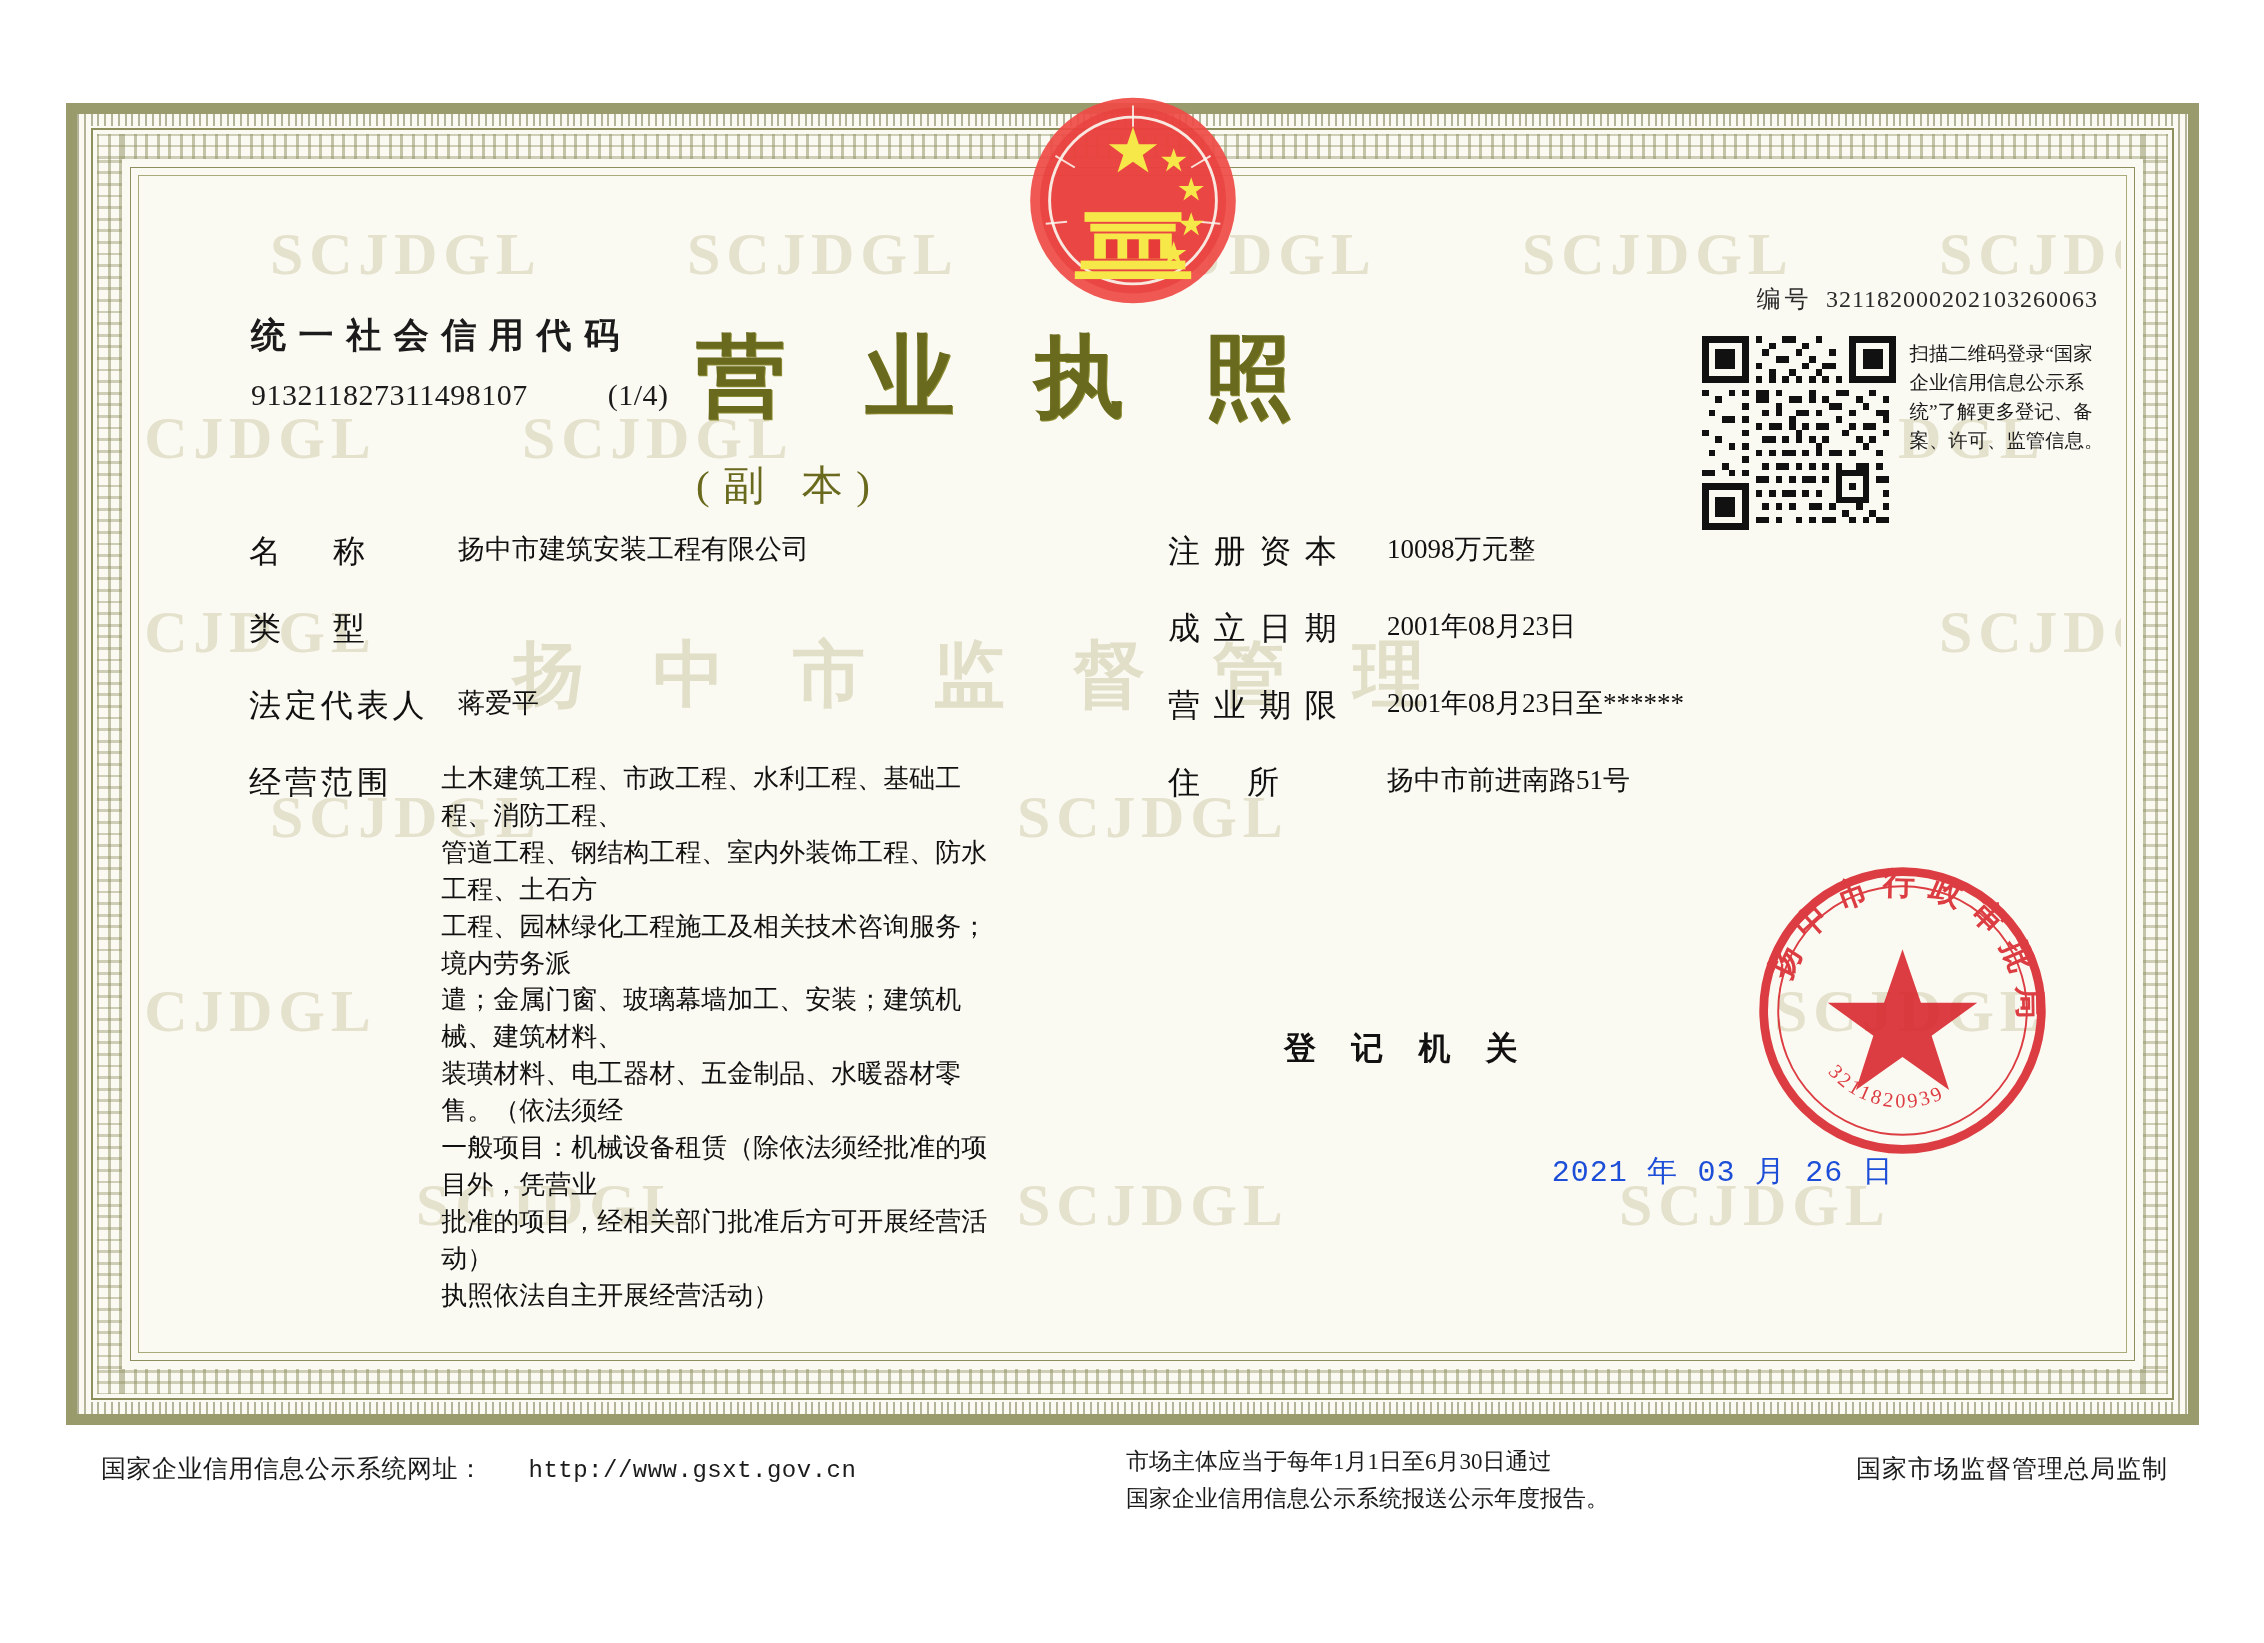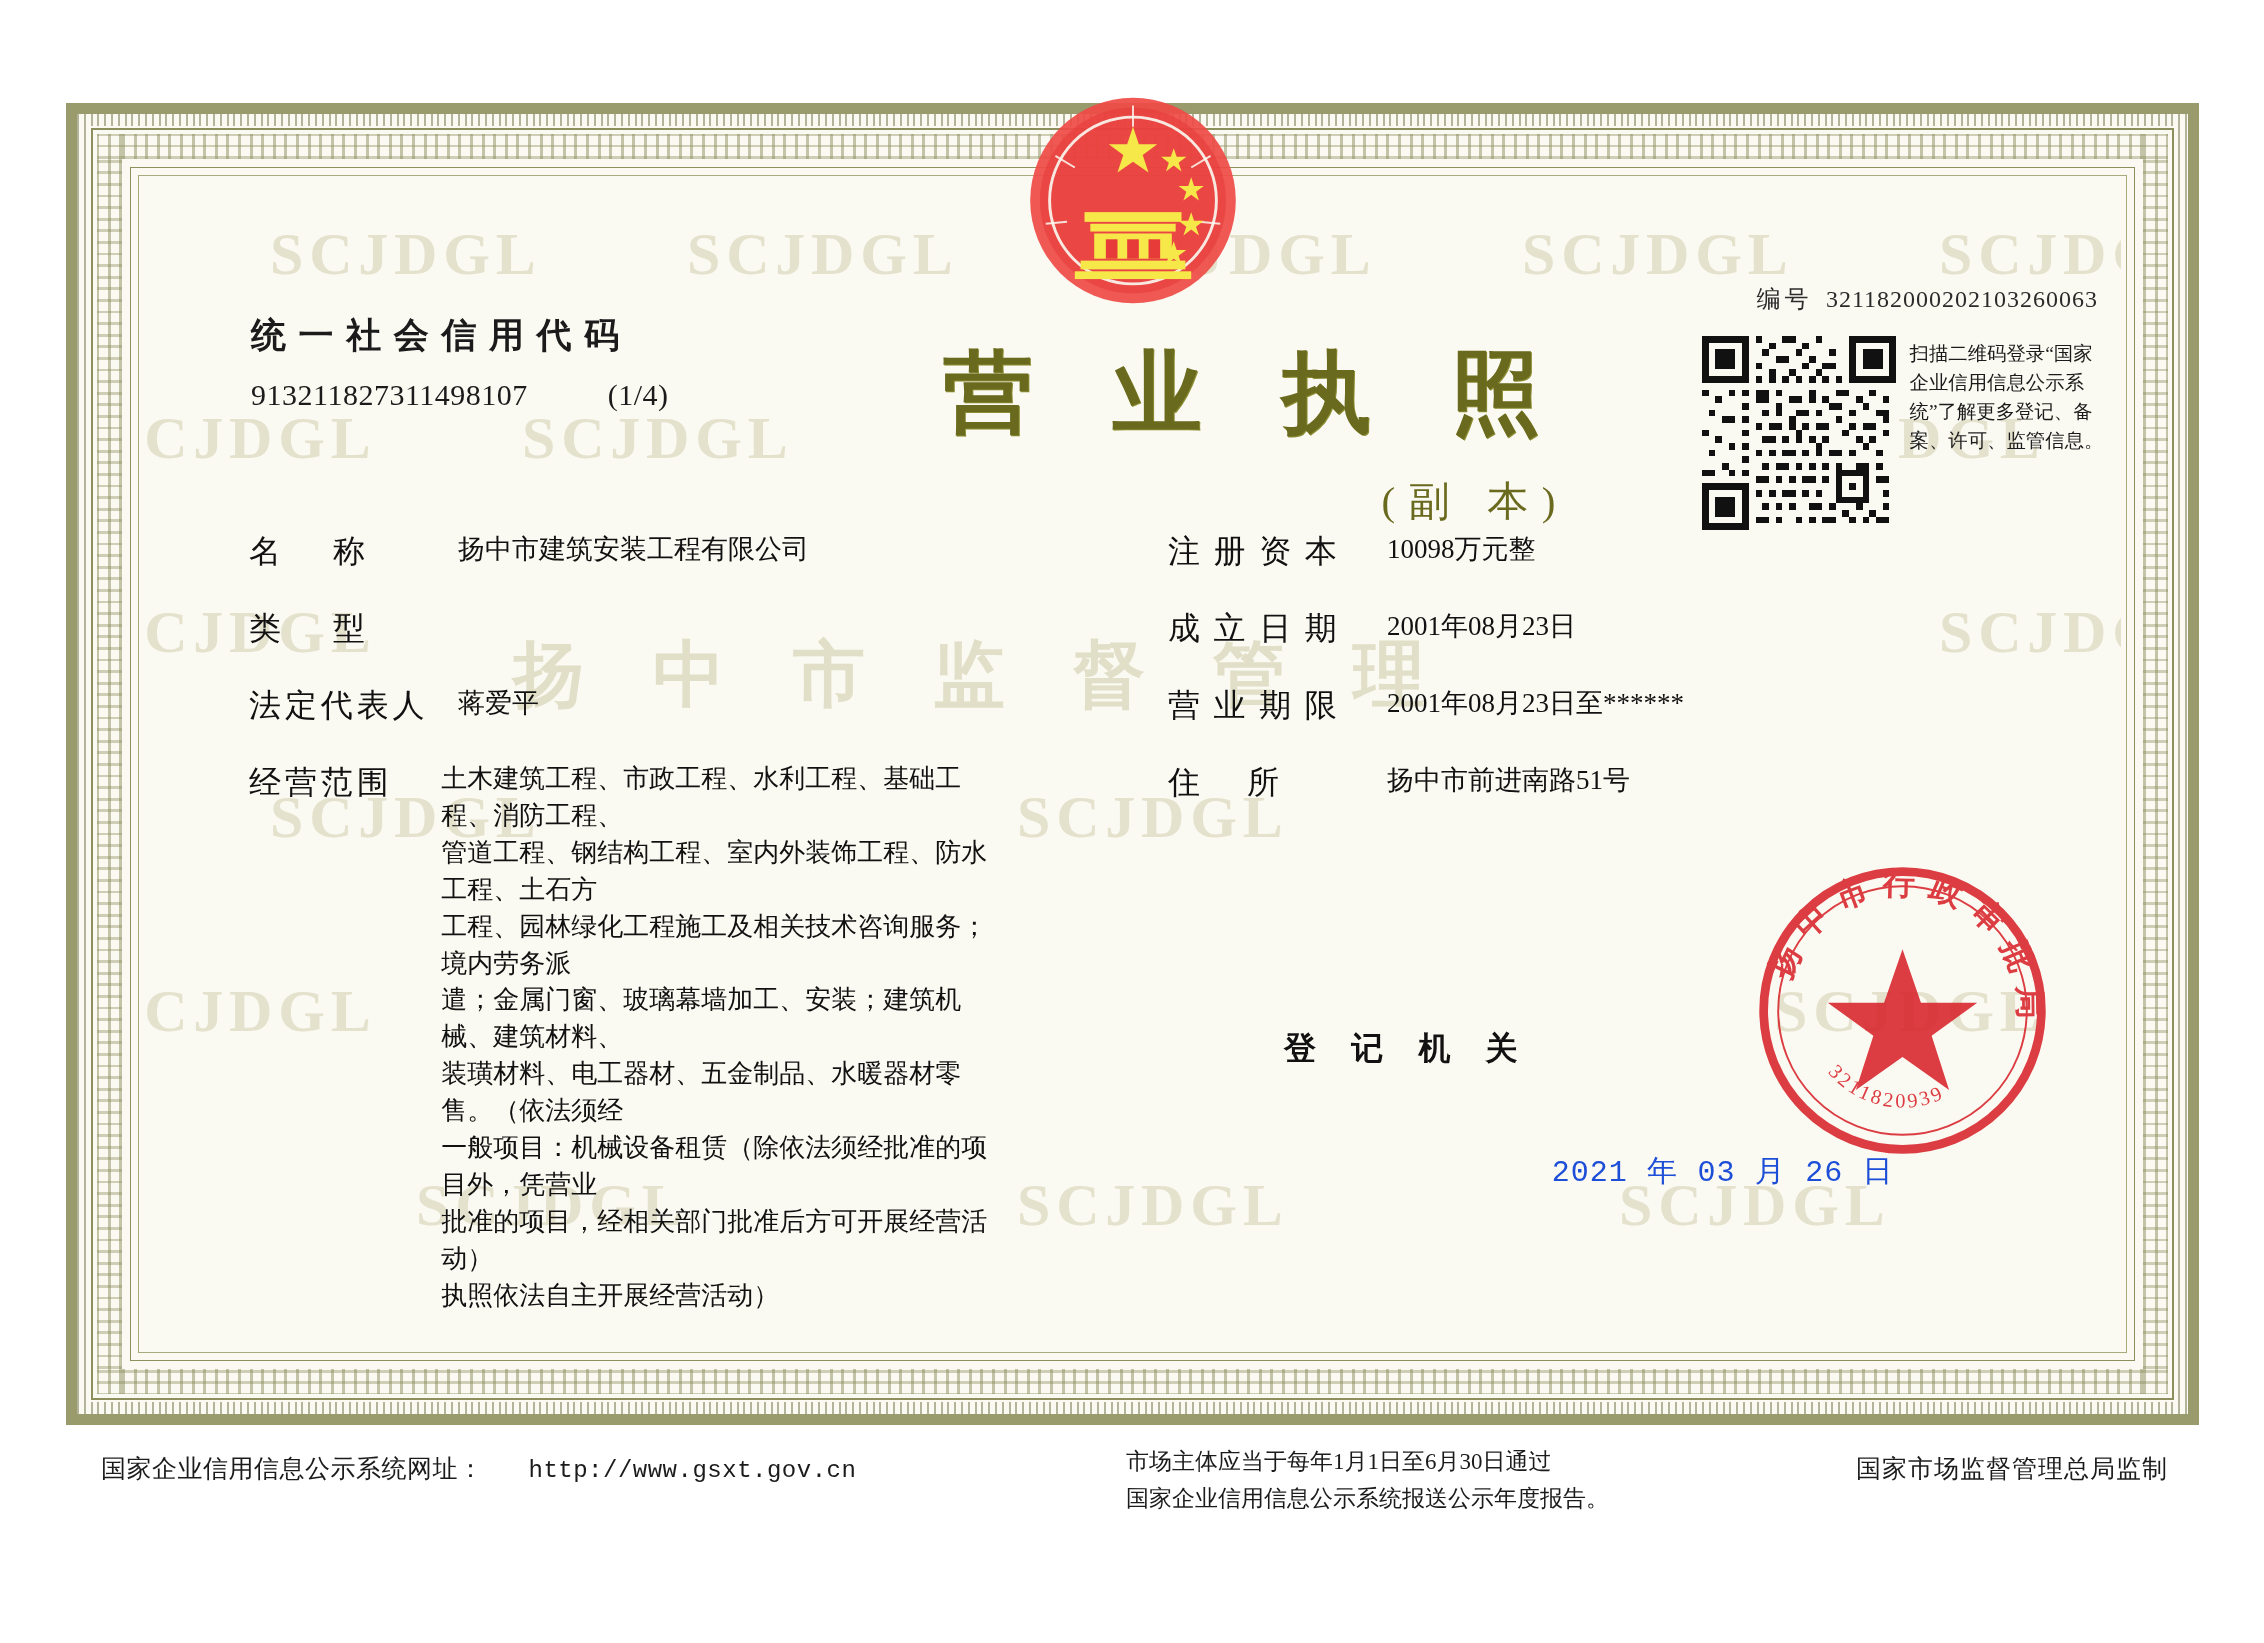--- a/index.html
+++ b/index.html
@@ -144,23 +144,23 @@
     font-size: 30px;
     color: #1b1b1b;
     letter-spacing: 0.5px;
   }
   .credit .code .page { margin-left: 80px; }
 
   
   .main-title {
     position: absolute;
     left: 50%;
-    top: 152px;
+    top: 136px;
     transform: translateX(-50%);
-    text-align: right;
+    text-align: left;
     width: 873px;
   }
   .main-title .zh {
     font-family: "Liberation Serif", serif;
     font-weight: bold;
     font-size: 89px;
     letter-spacing: 29px;
     color: #6a6a1f;
     text-shadow: 1px 1px 0 #8c8c33;
   }

